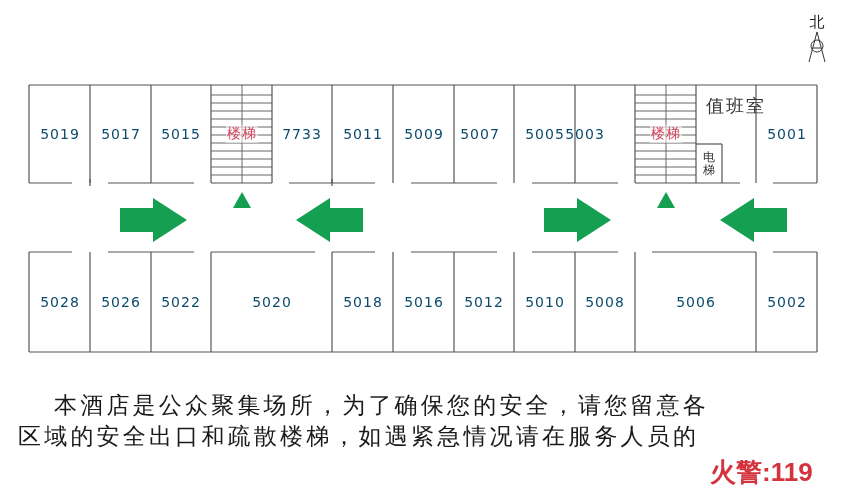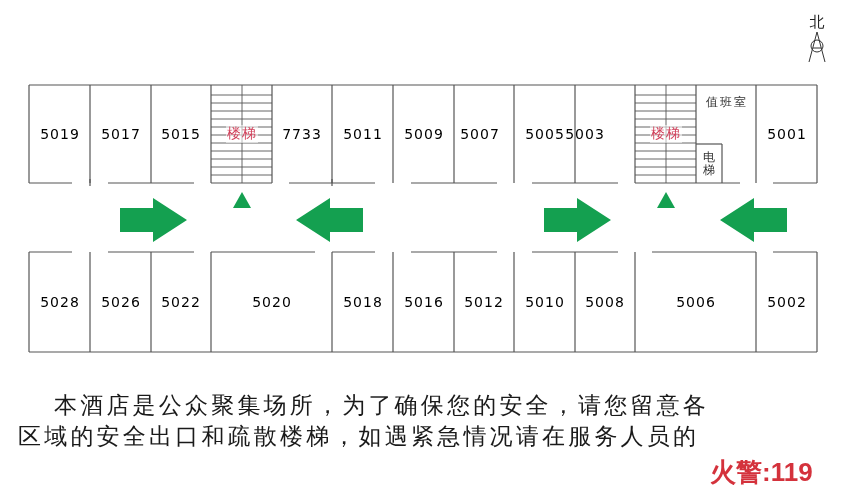--- a/index.html
+++ b/index.html
@@ -1,23 +1,23 @@
 <!DOCTYPE html>
 <html><head>
 <meta charset="utf-8">
 <style>
   html, body { margin: 0; padding: 0; background: #ffffff; }
   body { width: 846px; height: 500px; position: relative; overflow: hidden;
          font-family: "DejaVu Sans", "Liberation Sans", sans-serif; color: #222; }
   .plan-svg { position: absolute; left: 0; top: 0; width: 846px; height: 500px; }
-  .room-label { position: absolute; font-size: 14px; letter-spacing: 1px; color: #000000;
+  .room-label { position: absolute; font-size: 14px; letter-spacing: 1px; color: #0c4a6e;
                 text-align: center; transform: translate(-50%, -50%); white-space: nowrap; }
   .stair-label { position: absolute; font-size: 14px; color: #d0405a; transform: translate(-50%, -50%);
                  background: rgba(255,255,255,0.55); padding: 0 1px; letter-spacing: 1px; white-space: nowrap; }
-  .duty-label { position: absolute; font-size: 12px; color: #333; letter-spacing: 2px; white-space: nowrap; }
+  .duty-label { position: absolute; font-size: 18px; color: #333; letter-spacing: 2px; white-space: nowrap; }
   .elevator-label { position: absolute; font-size: 12px; color: #333; line-height: 13px; width: 12px; text-align: center; }
   .north { position: absolute; left: 805px; top: 14px; width: 24px; text-align: center; }
   .north-text { font-size: 15px; color: #222; line-height: 16px; display: block; }
   .notice { position: absolute; left: 18px; top: 390px; width: 640px; font-size: 23px; line-height: 31px;
             letter-spacing: 3.2px; color: #1a1a1a; }
   .notice .line { display: block; white-space: nowrap; }
   .notice .line.first { text-indent: 36px; }
   .fire { position: absolute; left: 710px; top: 455px; font-size: 26px; font-weight: bold; color: #d4323c;
           font-family: "Liberation Sans", "DejaVu Sans", sans-serif; letter-spacing: 0px; white-space: nowrap; }
 </style>

